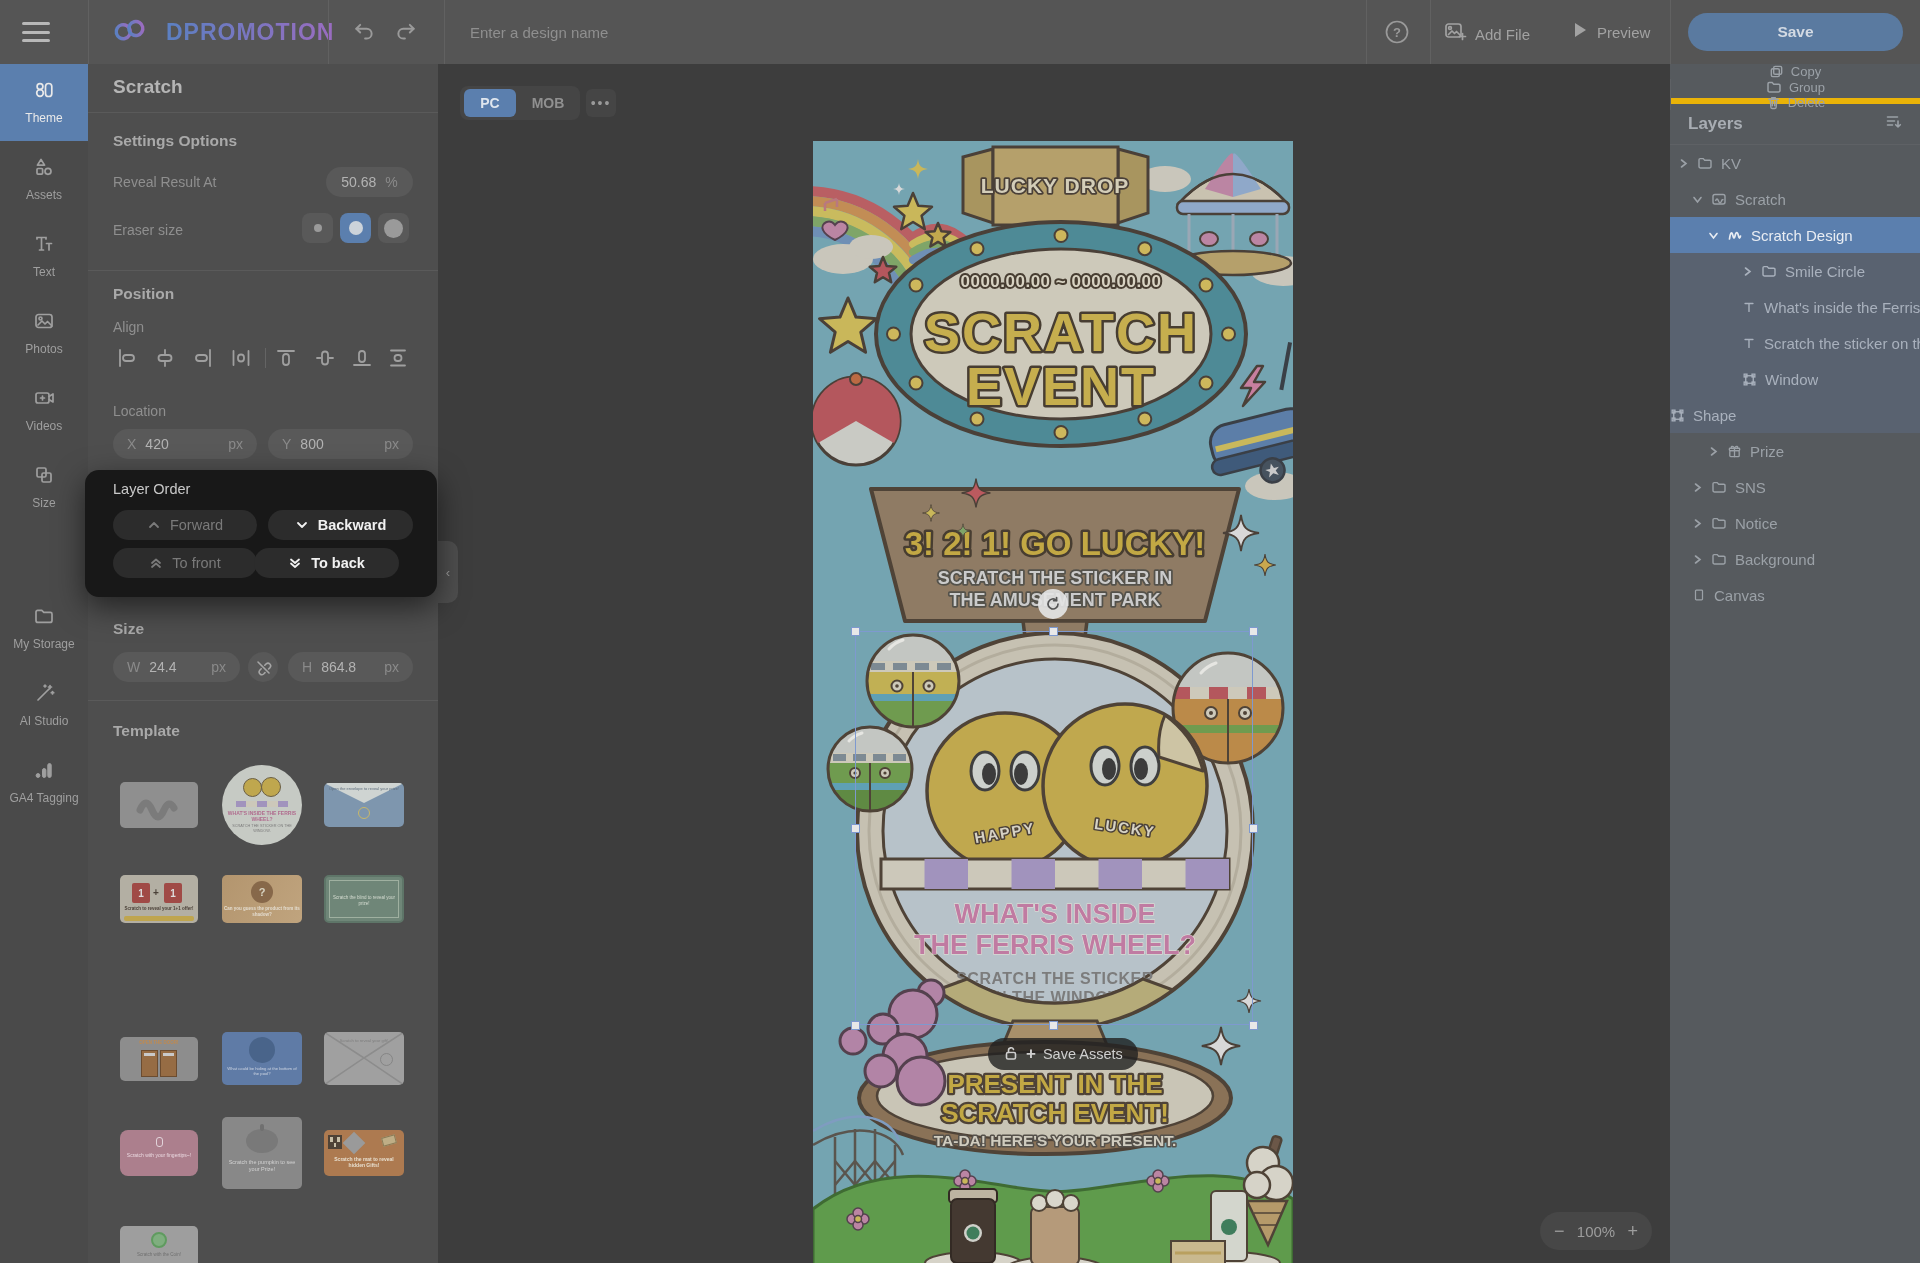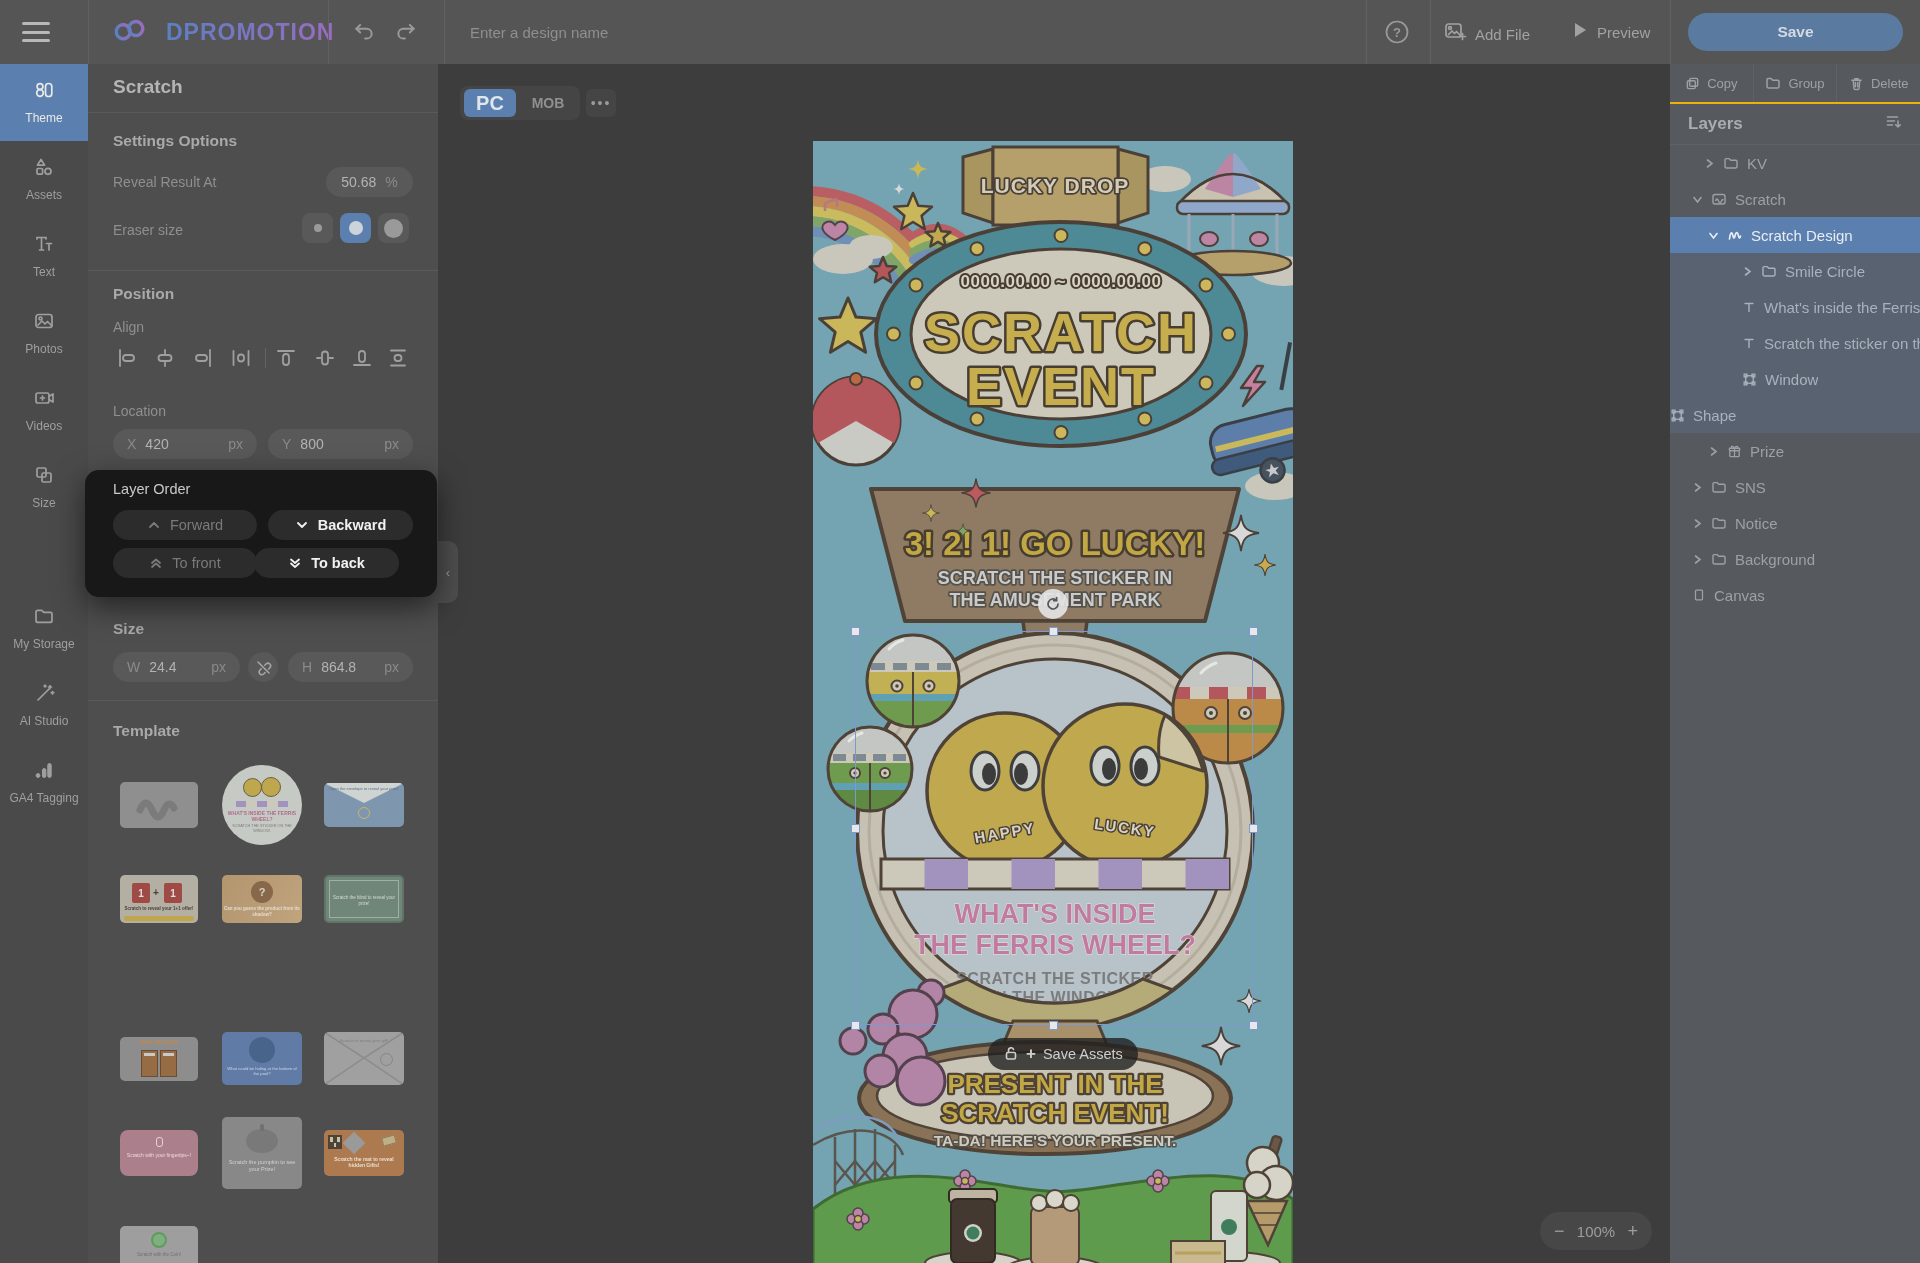--- a/index.html
+++ b/index.html
@@ -59,38 +59,38 @@
   .lo-btn svg{stroke:currentColor;}
 
   .collapse-tab{position:absolute;left:438px;top:541px;width:20px;height:62px;background:#4e4e4e;border-radius:0 10px 10px 0;display:flex;align-items:center;justify-content:center;color:#9a9a9a;font-size:13px;z-index:25;cursor:pointer;}
 
   
   .tpl{position:absolute;border-radius:5px;overflow:hidden;cursor:pointer;}
   .tpl .cap{position:absolute;left:2px;right:2px;text-align:center;line-height:1.25;}
 
   
   .device-toggle{position:absolute;left:460px;top:86px;width:120px;height:34px;background:#454545;border-radius:8px;z-index:10;}
-  .dev-pc{position:absolute;left:4px;top:3px;width:52px;height:28px;background:#5b7fae;border-radius:6px;color:#dfe6ee;font-weight:bold;font-size:20px;display:flex;align-items:center;justify-content:center;cursor:pointer;}
+  .dev-pc{position:absolute;left:4px;top:3px;width:52px;height:28px;background:#5b7fae;border-radius:6px;color:#dfe6ee;font-weight:bold;font-size:14px;display:flex;align-items:center;justify-content:center;cursor:pointer;}
   .dev-mob{position:absolute;left:62px;top:3px;width:52px;height:28px;color:#909090;font-weight:bold;font-size:14px;display:flex;align-items:center;justify-content:center;cursor:pointer;}
   .dev-more{position:absolute;left:586px;top:89px;width:30px;height:28px;background:#454545;border-radius:6px;color:#9a9a9a;display:flex;align-items:center;justify-content:center;font-size:14px;letter-spacing:2px;z-index:10;cursor:pointer;}
 
   .poster{position:absolute;left:813px;top:141px;width:480px;height:1125px;z-index:1;}
   .poster text{font-family:"Liberation Sans",sans-serif;font-weight:bold;}
 
   .sel-box{position:absolute;left:855px;top:631px;width:398px;height:394px;border:1.5px solid #7e99cf;z-index:15;pointer-events:none;}
   .handle{position:absolute;width:9px;height:9px;background:#e8e8e8;border:1.5px solid #7e99cf;z-index:16;}
   .rotate-btn{position:absolute;left:1038px;top:589px;width:30px;height:30px;border-radius:50%;background:rgba(228,228,228,0.92);display:flex;align-items:center;justify-content:center;z-index:17;cursor:pointer;}
   .save-assets{position:absolute;left:988px;top:1038px;height:32px;border-radius:16px;background:rgba(32,32,32,0.8);display:flex;align-items:center;gap:7px;padding:0 15px;color:#cfcfcf;font-size:14.5px;z-index:17;cursor:pointer;}
   .save-assets .plus{font-size:17px;font-weight:bold;}
   .zoom-ctrl{position:absolute;left:1540px;top:1212px;width:112px;height:38px;background:#474747;border-radius:19px;display:flex;align-items:center;justify-content:space-between;padding:0 14px;color:#9d9d9d;font-size:15px;z-index:10;}
   .zoom-ctrl .zbtn{font-size:18px;cursor:pointer;line-height:1;}
 
   
   .rpanel{position:absolute;left:1670px;top:64px;width:250px;height:1199px;background:#565a5e;z-index:20;}
-  .rp-actions{display:flex;height:40px;border-bottom:2px solid #eab308;}
+  .rp-actions{display:flex;height:40px;border-bottom:6px solid #eab308;flex-direction:column;}
   .rp-act{flex:1;display:flex;align-items:center;justify-content:center;gap:7px;color:#9ba1a7;font-size:13px;cursor:pointer;}
   .rp-act + .rp-act{border-left:1px solid #5e6165;}
   .rp-act svg{stroke:currentColor;}
   .rp-head{height:41px;display:flex;align-items:center;justify-content:space-between;padding:0 18px;border-bottom:1px solid #5e6165;color:#a8adb3;font-size:17px;font-weight:bold;}
   .tree-row{height:36px;display:flex;align-items:center;gap:8px;color:#9ba1a7;font-size:15px;cursor:pointer;}
   .tree-row svg{stroke:currentColor;flex:none;}
   .tree-row .t-label{white-space:nowrap;overflow:hidden;}
   .tree-row.selected{background:#5b7fae;color:#e9edf3;}
   .tree-row.childsel{background:#596270;color:#a9b1bd;}
 </style>
@@ -843,21 +843,21 @@
     </div>
     <div class="rp-head">
       <span>Layers</span>
       <span>
         <svg width="17" height="17" viewBox="0 0 17 17" fill="none" stroke="#9ba1a7" stroke-width="1.6" stroke-linecap="round">
             <path d="M2.5 4 h10 M2.5 8 h7 M2.5 12 h5 M13 8 v6 M13 14 l-2.3-2.3 M13 14 l2.3-2.3"></path>
           </svg>
       </span>
     </div>
 
-    <div class="tree-row" style="padding-left:34px">
+    <div class="tree-row" style="padding-left:8px">
       <svg width="11" height="11" viewBox="0 0 11 11" fill="none" stroke-width="1.6" stroke-linecap="round">
           <path d="M3.5 2 L8 5.5 L3.5 9"></path>
         </svg>
       <svg width="16" height="16" viewBox="0 0 16 16" fill="none" stroke-width="1.4">
           <path d="M2 4.8 a1.2 1.2 0 0 1 1.2-1.2 h3 l1.5 1.6 h5.1 a1.2 1.2 0 0 1 1.2 1.2 v5 a1.6 1.6 0 0 1-1.6 1.6 h-8.8 a1.6 1.6 0 0 1-1.6-1.6 Z"></path>
         </svg>
       <span class="t-label">KV</span>
     </div>
     <div class="tree-row" style="padding-left:22px">
       <svg width="11" height="11" viewBox="0 0 11 11" fill="none" stroke-width="1.6" stroke-linecap="round">

